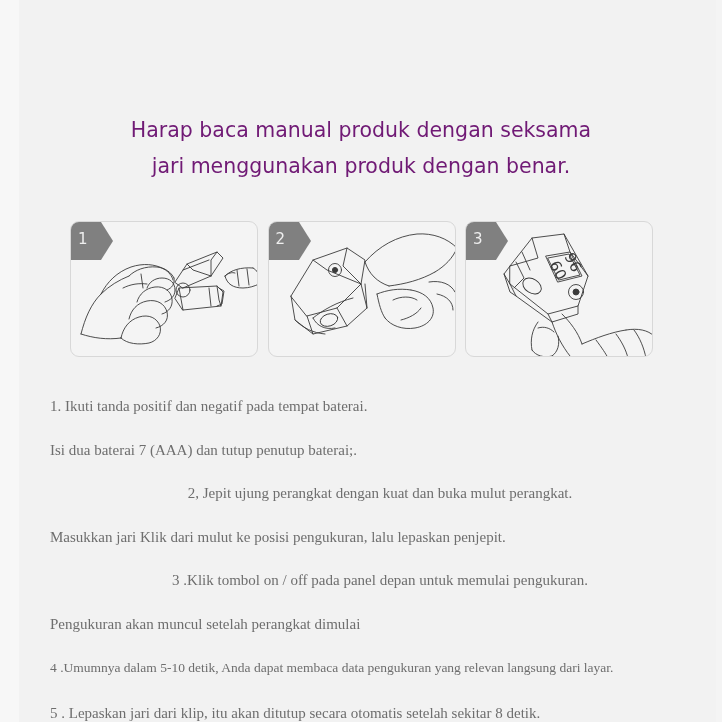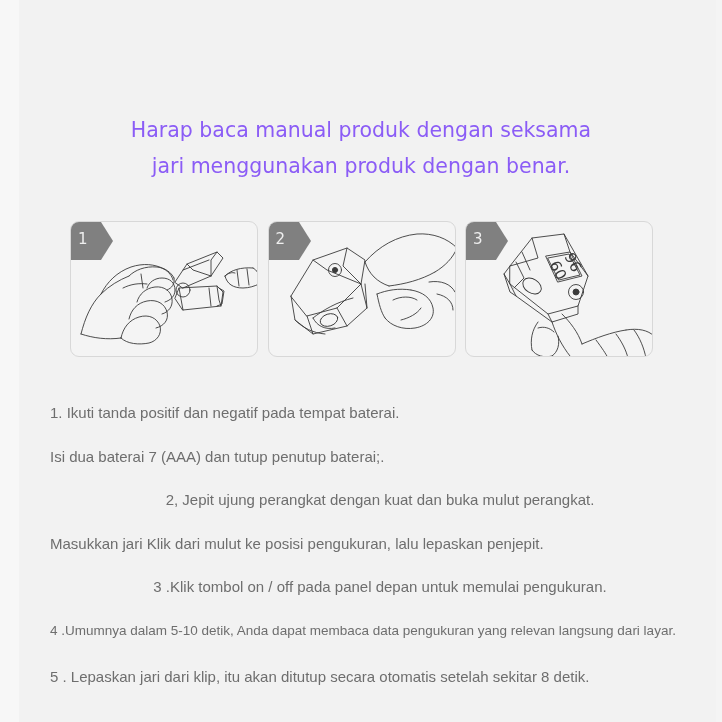--- a/index.html
+++ b/index.html
@@ -49,21 +49,21 @@
     color: #3d5578;
     font-family: "DejaVu Sans", sans-serif;
   }
   .subtitle {
     position: absolute;
     left: 0; top: 112px;
     width: 722px;
     text-align: center;
     font-size: 20.5px;
     line-height: 36px;
-    color: #8b5cf6;
+    color: #701a75;
     font-family: "DejaVu Sans", sans-serif;
     font-weight: 400;
   }
   .subtitle .sub-line { display: block; }
 
   
   .panels {
     position: absolute;
     left: 70px;
     top: 221px;
@@ -110,24 +110,23 @@
 
   
   .steps {
     position: absolute;
     left: 50px;
     top: 396px;
     width: 660px;
   }
   .step {
     color: #6e6e6e;
-    font-family: Liberation Sans, sans-serif;
+    font-family: Liberation Serif, serif;
     font-weight: 400;
     white-space: nowrap;
-    margin-top: 6px;
   }
   .step.s1 { font-size: 15px; line-height: 21px; margin-bottom: 23px; }
   .step.s2 { font-size: 15px; line-height: 21px; margin-bottom: 22px; }
   .step.s3 { font-size: 15px; line-height: 21px; margin-bottom: 23px; text-align: center; }
   .step.s4 { font-size: 15px; line-height: 21px; margin-bottom: 22px; }
   .step.s5 { font-size: 15px; line-height: 21px; margin-bottom: 23px; text-align: center; }
   .step.s6 { font-size: 15px; line-height: 21px; margin-bottom: 22px; }
   .step.s7 { font-size: 13.5px; line-height: 21px; margin-bottom: 25px; }
   .step.s8 { font-size: 15px; line-height: 21px; margin-bottom: 0; }
 </style>
@@ -297,17 +296,18 @@
     </div>
 
   </div>
 
   <div class="steps">
     <div class="step s1">1. Ikuti tanda positif dan negatif pada tempat baterai.</div>
     <div class="step s2">Isi dua baterai 7 (AAA) dan tutup penutup baterai;.</div>
     <div class="step s3">2, Jepit ujung perangkat dengan kuat dan buka mulut perangkat.</div>
     <div class="step s4">Masukkan jari Klik dari mulut ke posisi pengukuran, lalu lepaskan penjepit.</div>
     <div class="step s5">3 .Klik tombol on / off pada panel depan untuk memulai pengukuran.</div>
+    <div class="step s6">Pengukuran akan muncul setelah perangkat dimulai</div>
     <div class="step s7">4 .Umumnya dalam 5-10 detik, Anda dapat membaca data pengukuran yang relevan langsung dari layar.</div>
     <div class="step s8">5 . Lepaskan jari dari klip, itu akan ditutup secara otomatis setelah sekitar 8 detik.</div>
   </div>
 
 </div>
 
 </body></html>

